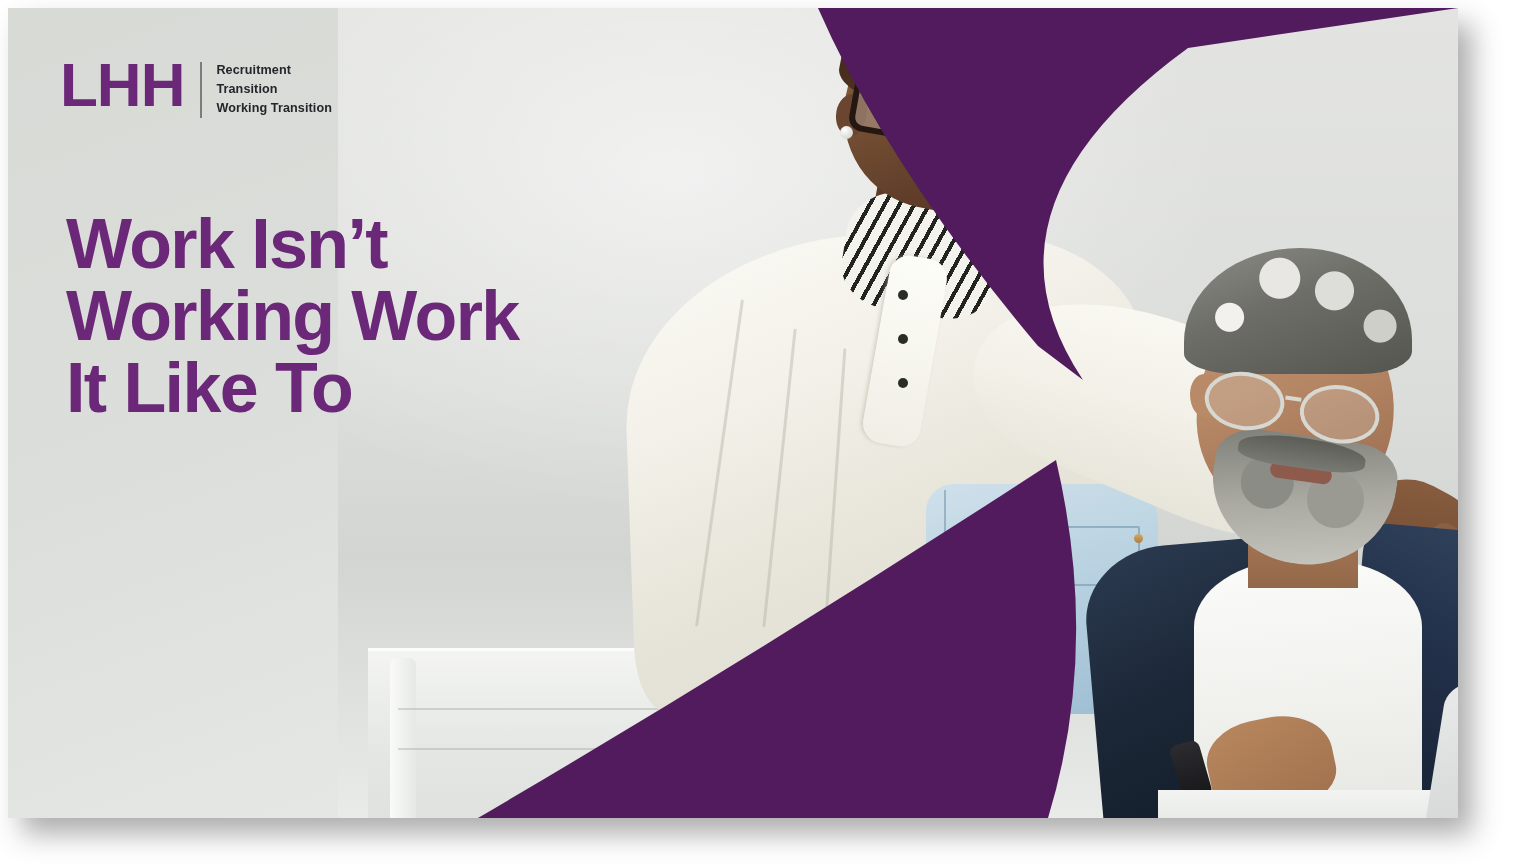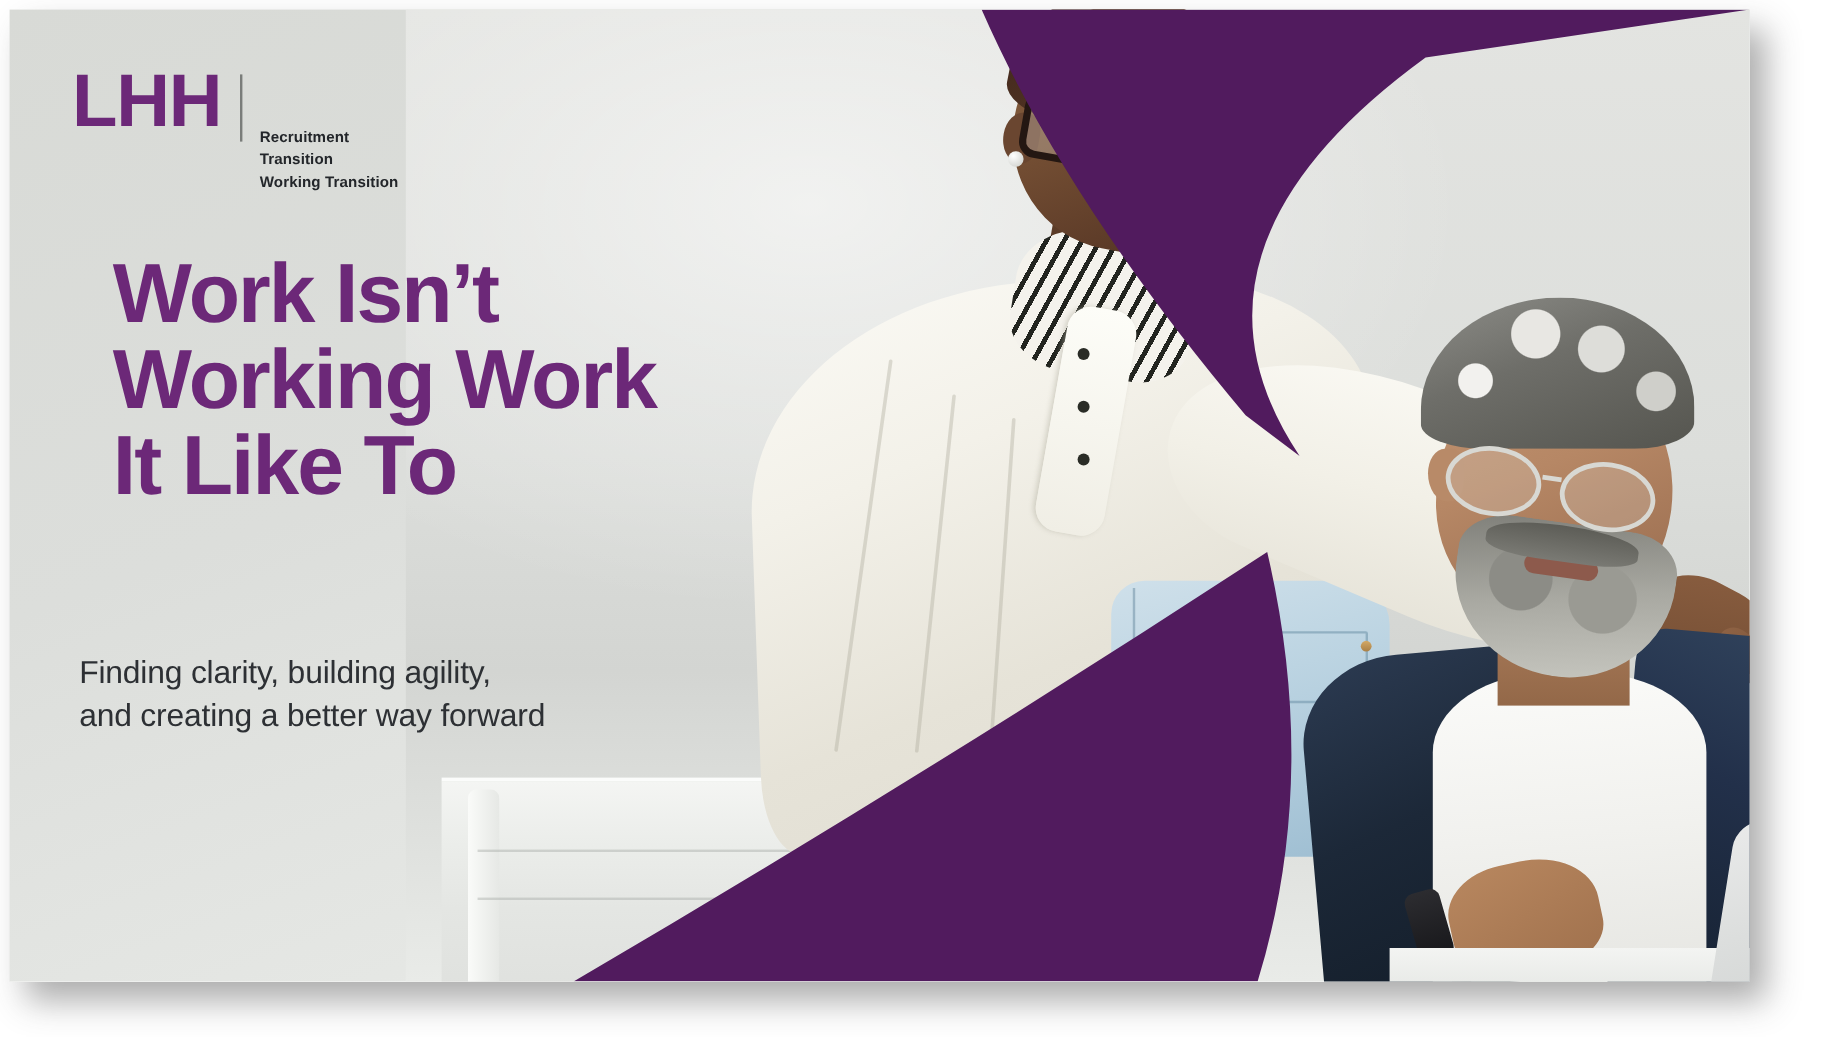--- a/index.html
+++ b/index.html
@@ -316,29 +316,28 @@
   #logo-mark {
     font-size:62px; line-height:.86; font-weight:700;
     letter-spacing:-1px;
   }
   #logo-divider {
     width:2px; height:56px; background:#7a7d7a;
     margin:4px 14px 0 16px;
   }
   #logo-tagline {
     font-size:12.6px; line-height:1.50; font-weight:700;
-    color:#23262a; letter-spacing:.1px; padding-top:3px;margin-top:44px;
+    color:#23262a; letter-spacing:.1px; padding-top:3px;
   }
 
   
   #headline {
     position:absolute; left:58px; top:196px; width:560px;
     font-size:70px; line-height:1.03; font-weight:700;
     letter-spacing:-1.6px;
-    margin-left:28px;
   }
   #headline .hl { display:block; }
 
   
   #subtitle {
     position:absolute; left:58px; top:531px; width:580px;
     font-size:26.5px; line-height:1.34; font-weight:400;
     color:#2d3034; letter-spacing:-.15px;
   }
   #subtitle .sl { display:block; }
@@ -437,19 +436,15 @@
         <div>Working Transition</div>
       </div>
     </div>
 
     <h1 id="headline" style="color: rgb(108, 40, 120);">
       <span class="hl">Work Isn’t</span>
       <span class="hl">Working Work</span>
       <span class="hl">It Like To</span>
     </h1>
 
-    <p id="subtitle" style="color: rgb(45, 48, 52);">
-      <span class="sl">Finding clarity, building agility,</span>
-      <span class="sl">and creating a better way forward</span>
-    </p>
 
   </div>
 </div>
 
 </body></html>

